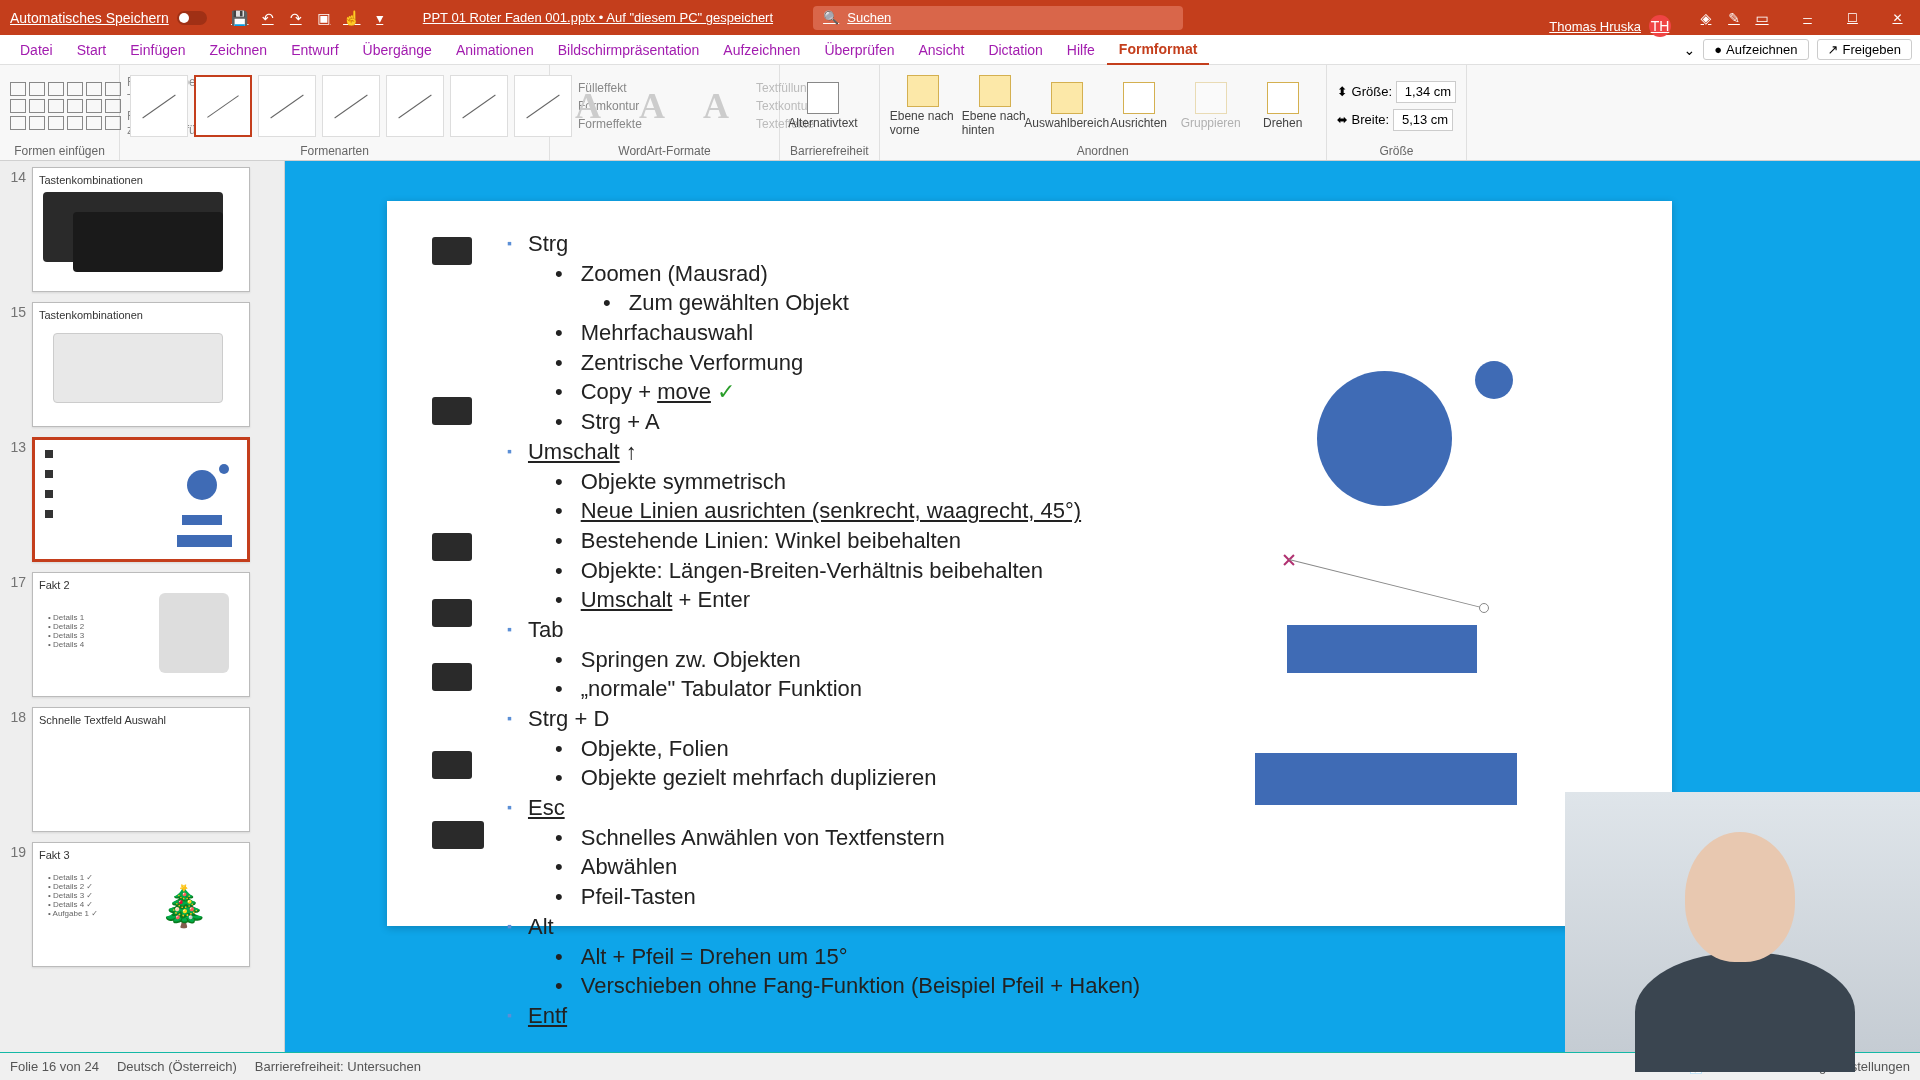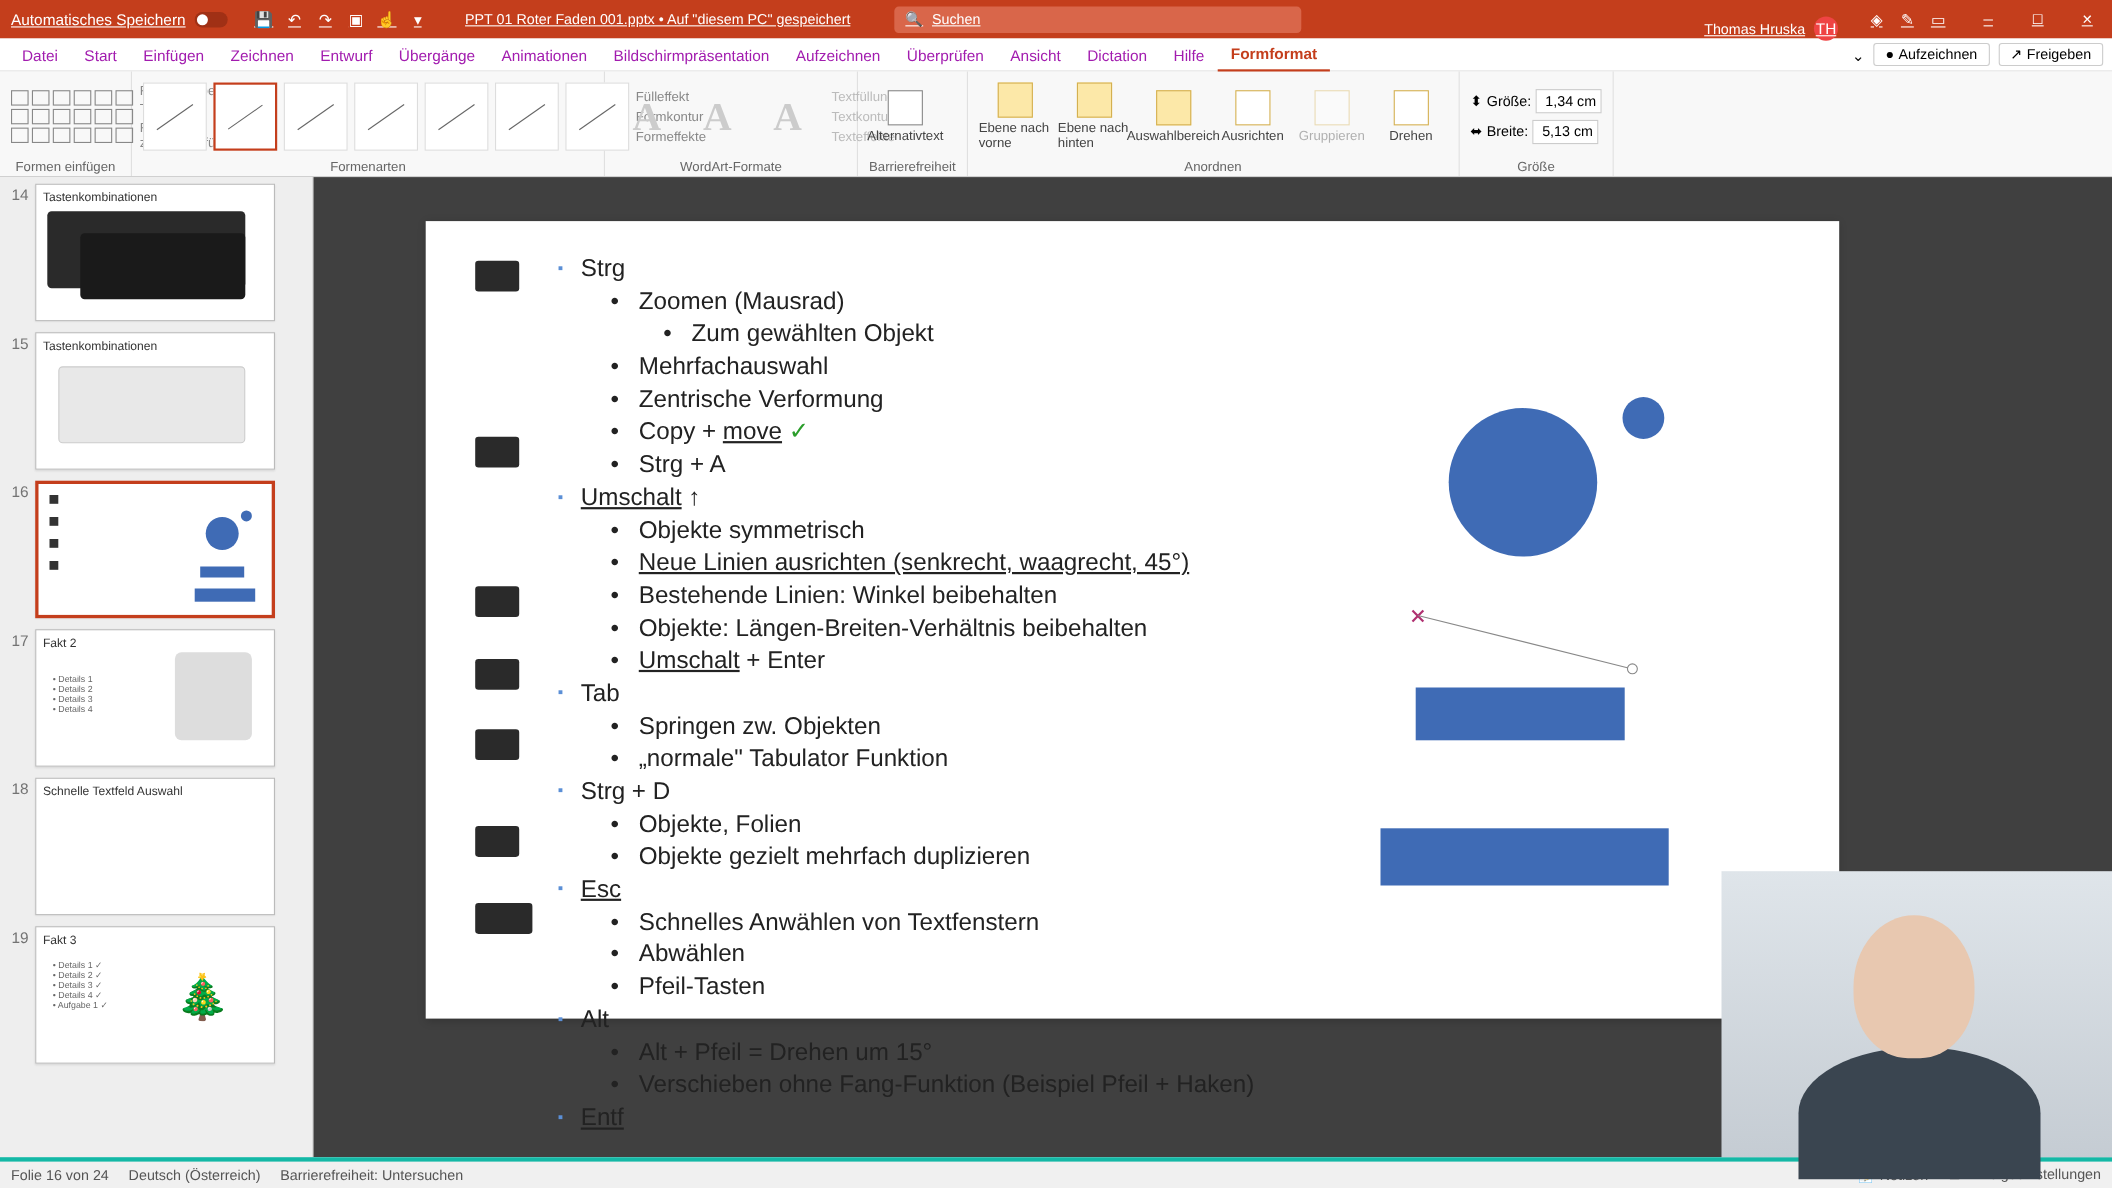--- a/index.html
+++ b/index.html
@@ -54,21 +54,21 @@
 
 
 .workspace { position: absolute; top: 161px; bottom: 28px; left: 0; right: 0; display: flex; }
 .thumbs { width: 285px; background: #eee; border-right: 1px solid #d0d0d0; padding: 6px 10px 6px 4px; overflow: hidden; display: flex; flex-direction: column; gap: 10px; position: relative; }
 .thumbrow { display: flex; gap: 6px; }
 .thumbrow .num { width: 22px; text-align: right; font-size: 14px; color: #737373; padding-top: 2px; }
 .thumb { width: 218px; height: 125px; background: #fff; border: 1px solid #bbb; box-shadow: 0 1px 2px rgba(0,0,0,0.1); padding: 6px; font-size: 10px; position: relative; overflow: hidden; }
 .thumb.sel { border: 3px solid #c43e1c; }
 .thumb .tt { font-size: 11px; color: #333; }
 
-.canvas { flex: 1; background: #404040; position: relative; overflow: hidden; }
+.canvas { flex: 1; background: #0ea5e9; position: relative; overflow: hidden; }
 .slide { position: absolute; top: 40px; left: 102px; width: 1285px; height: 725px; background: #fff; box-shadow: 0 2px 8px rgba(0,0,0,0.2); }
 .slide-content { position: absolute; inset: 0; }
 
 .keythumb { position: absolute; width: 40px; height: 28px; background: #2a2a2a; border-radius: 3px; }
 .bullets { position: absolute; left: 580px; top: 30px; font-size: 22px; color: #222; line-height: 1.35; }
 .bullets .b1 { padding-left: 0; }
 .bullets .b1::before { content: "▪"; color: #5b8fd6; margin-right: 16px; font-size: 14px; vertical-align: 3px; }
 .bullets .b2 { padding-left: 48px; }
 .bullets .b2::before { content: "•"; margin-right: 18px; }
 .bullets .b3 { padding-left: 96px; }
@@ -83,21 +83,21 @@
 .marker-x::before, .marker-x::after { content:""; position:absolute; left:6px; top:0; width:2px; height:14px; background:#b03070; }
 .marker-x::before { transform: rotate(45deg); }
 .marker-x::after { transform: rotate(-45deg); }
 .marker-o { position: absolute; width: 10px; height: 10px; border: 1px solid #888; border-radius: 50%; background:#fff; }
 
 .webcam { position: absolute; right: 0; bottom: 28px; width: 355px; height: 260px; background: linear-gradient(#dfe5ea,#c5ccd3); }
 .webcam .head { position:absolute; width:110px; height:130px; background:#e8c8b0; border-radius:50% 50% 45% 45%; top:40px; left:120px; }
 .webcam .body2 { position:absolute; width:220px; height:120px; background:#3a4550; border-radius:50% 50% 0 0; bottom:-20px; left:70px; }
 
 
-.status { position: absolute; bottom: 0; left: 0; right: 0; height: 28px; background: #f0f0f0; border-top: 4px solid #14b8a6; display: flex; align-items: center; font-size: 13px; color: #555; padding: 0 10px; gap: 18px; }
+.status { position: absolute; bottom: 0; left: 0; right: 0; height: 28px; background: #f0f0f0; border-top: 1px solid #14b8a6; display: flex; align-items: center; font-size: 13px; color: #555; padding: 0 10px; gap: 18px; }
 .status .rside { margin-left: auto; display: flex; gap: 18px; align-items: center; }
 </style>
 </head>
 <body>
 
 <div class="titlebar">
   <div class="autosave">
     <span>Automatisches Speichern</span>
     <span class="toggle"></span>
   </div>
@@ -289,21 +289,21 @@
       </div>
       </div>
     <div class="thumbrow">
         <div class="num">15</div>
       <div class="thumb">
           <div class="tt">Tastenkombinationen</div>
         <div style="position:absolute;left:20px;top:30px;width:170px;height:70px;background:#e8e8e8;border:1px solid #ccc;border-radius:4px"></div>
       </div>
       </div>
     <div class="thumbrow">
-        <div class="num">16</div>
+        <div class="num">13</div>
       <div class="thumb sel">
         <div style="position:absolute;left:10px;top:10px;width:8px;height:8px;background:#333"></div>
         <div style="position:absolute;left:10px;top:30px;width:8px;height:8px;background:#333"></div>
         <div style="position:absolute;left:10px;top:50px;width:8px;height:8px;background:#333"></div>
         <div style="position:absolute;left:10px;top:70px;width:8px;height:8px;background:#333"></div>
         <div style="position:absolute;right:30px;top:30px;width:30px;height:30px;background:#3f6bb5;border-radius:50%"></div>
         <div style="position:absolute;right:18px;top:24px;width:10px;height:10px;background:#3f6bb5;border-radius:50%"></div>
         <div style="position:absolute;right:25px;top:75px;width:40px;height:10px;background:#3f6bb5"></div>
         <div style="position:absolute;right:15px;top:95px;width:55px;height:12px;background:#3f6bb5"></div>
       </div>

